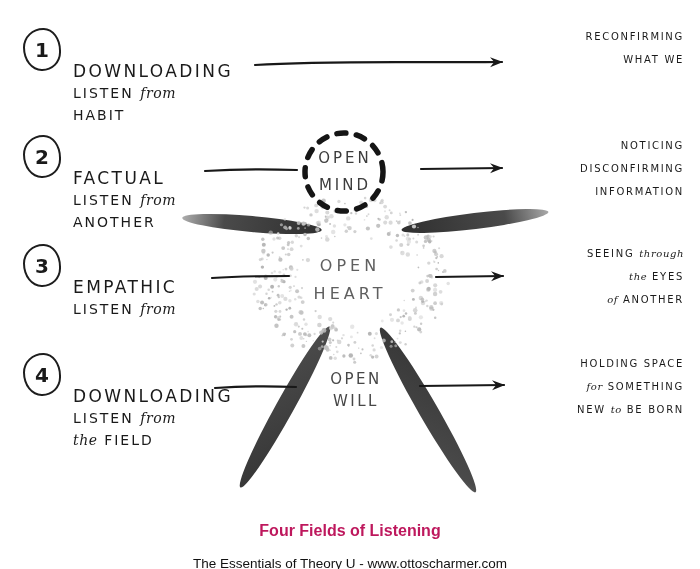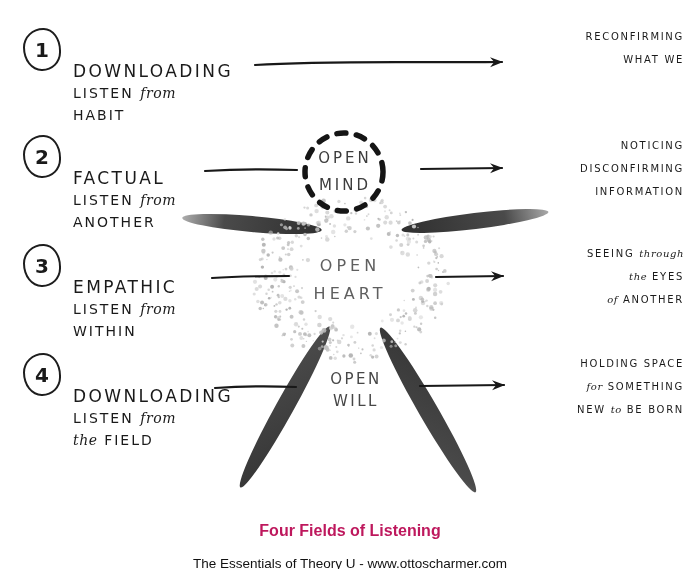--- a/index.html
+++ b/index.html
@@ -495,21 +495,20 @@
     </div>
   </div>
 
   <div class="lrow r3">
     <div class="badge">
       <span>3</span>
     </div>
     <div class="ltext">
       <div class="ltitle">EMPATHIC</div>
       <div class="lsub"><span>LISTEN </span><span class="it">from</span><span></span></div>
-      <div class="lsub"><span>WITHIN</span><span class="it"></span><span></span></div>
     </div>
   </div>
 
   <div class="lrow r4">
     <div class="badge">
       <span>4</span>
     </div>
     <div class="ltext">
       <div class="ltitle">DOWNLOADING</div>
       <div class="lsub"><span>LISTEN </span><span class="it">from</span><span></span></div>

